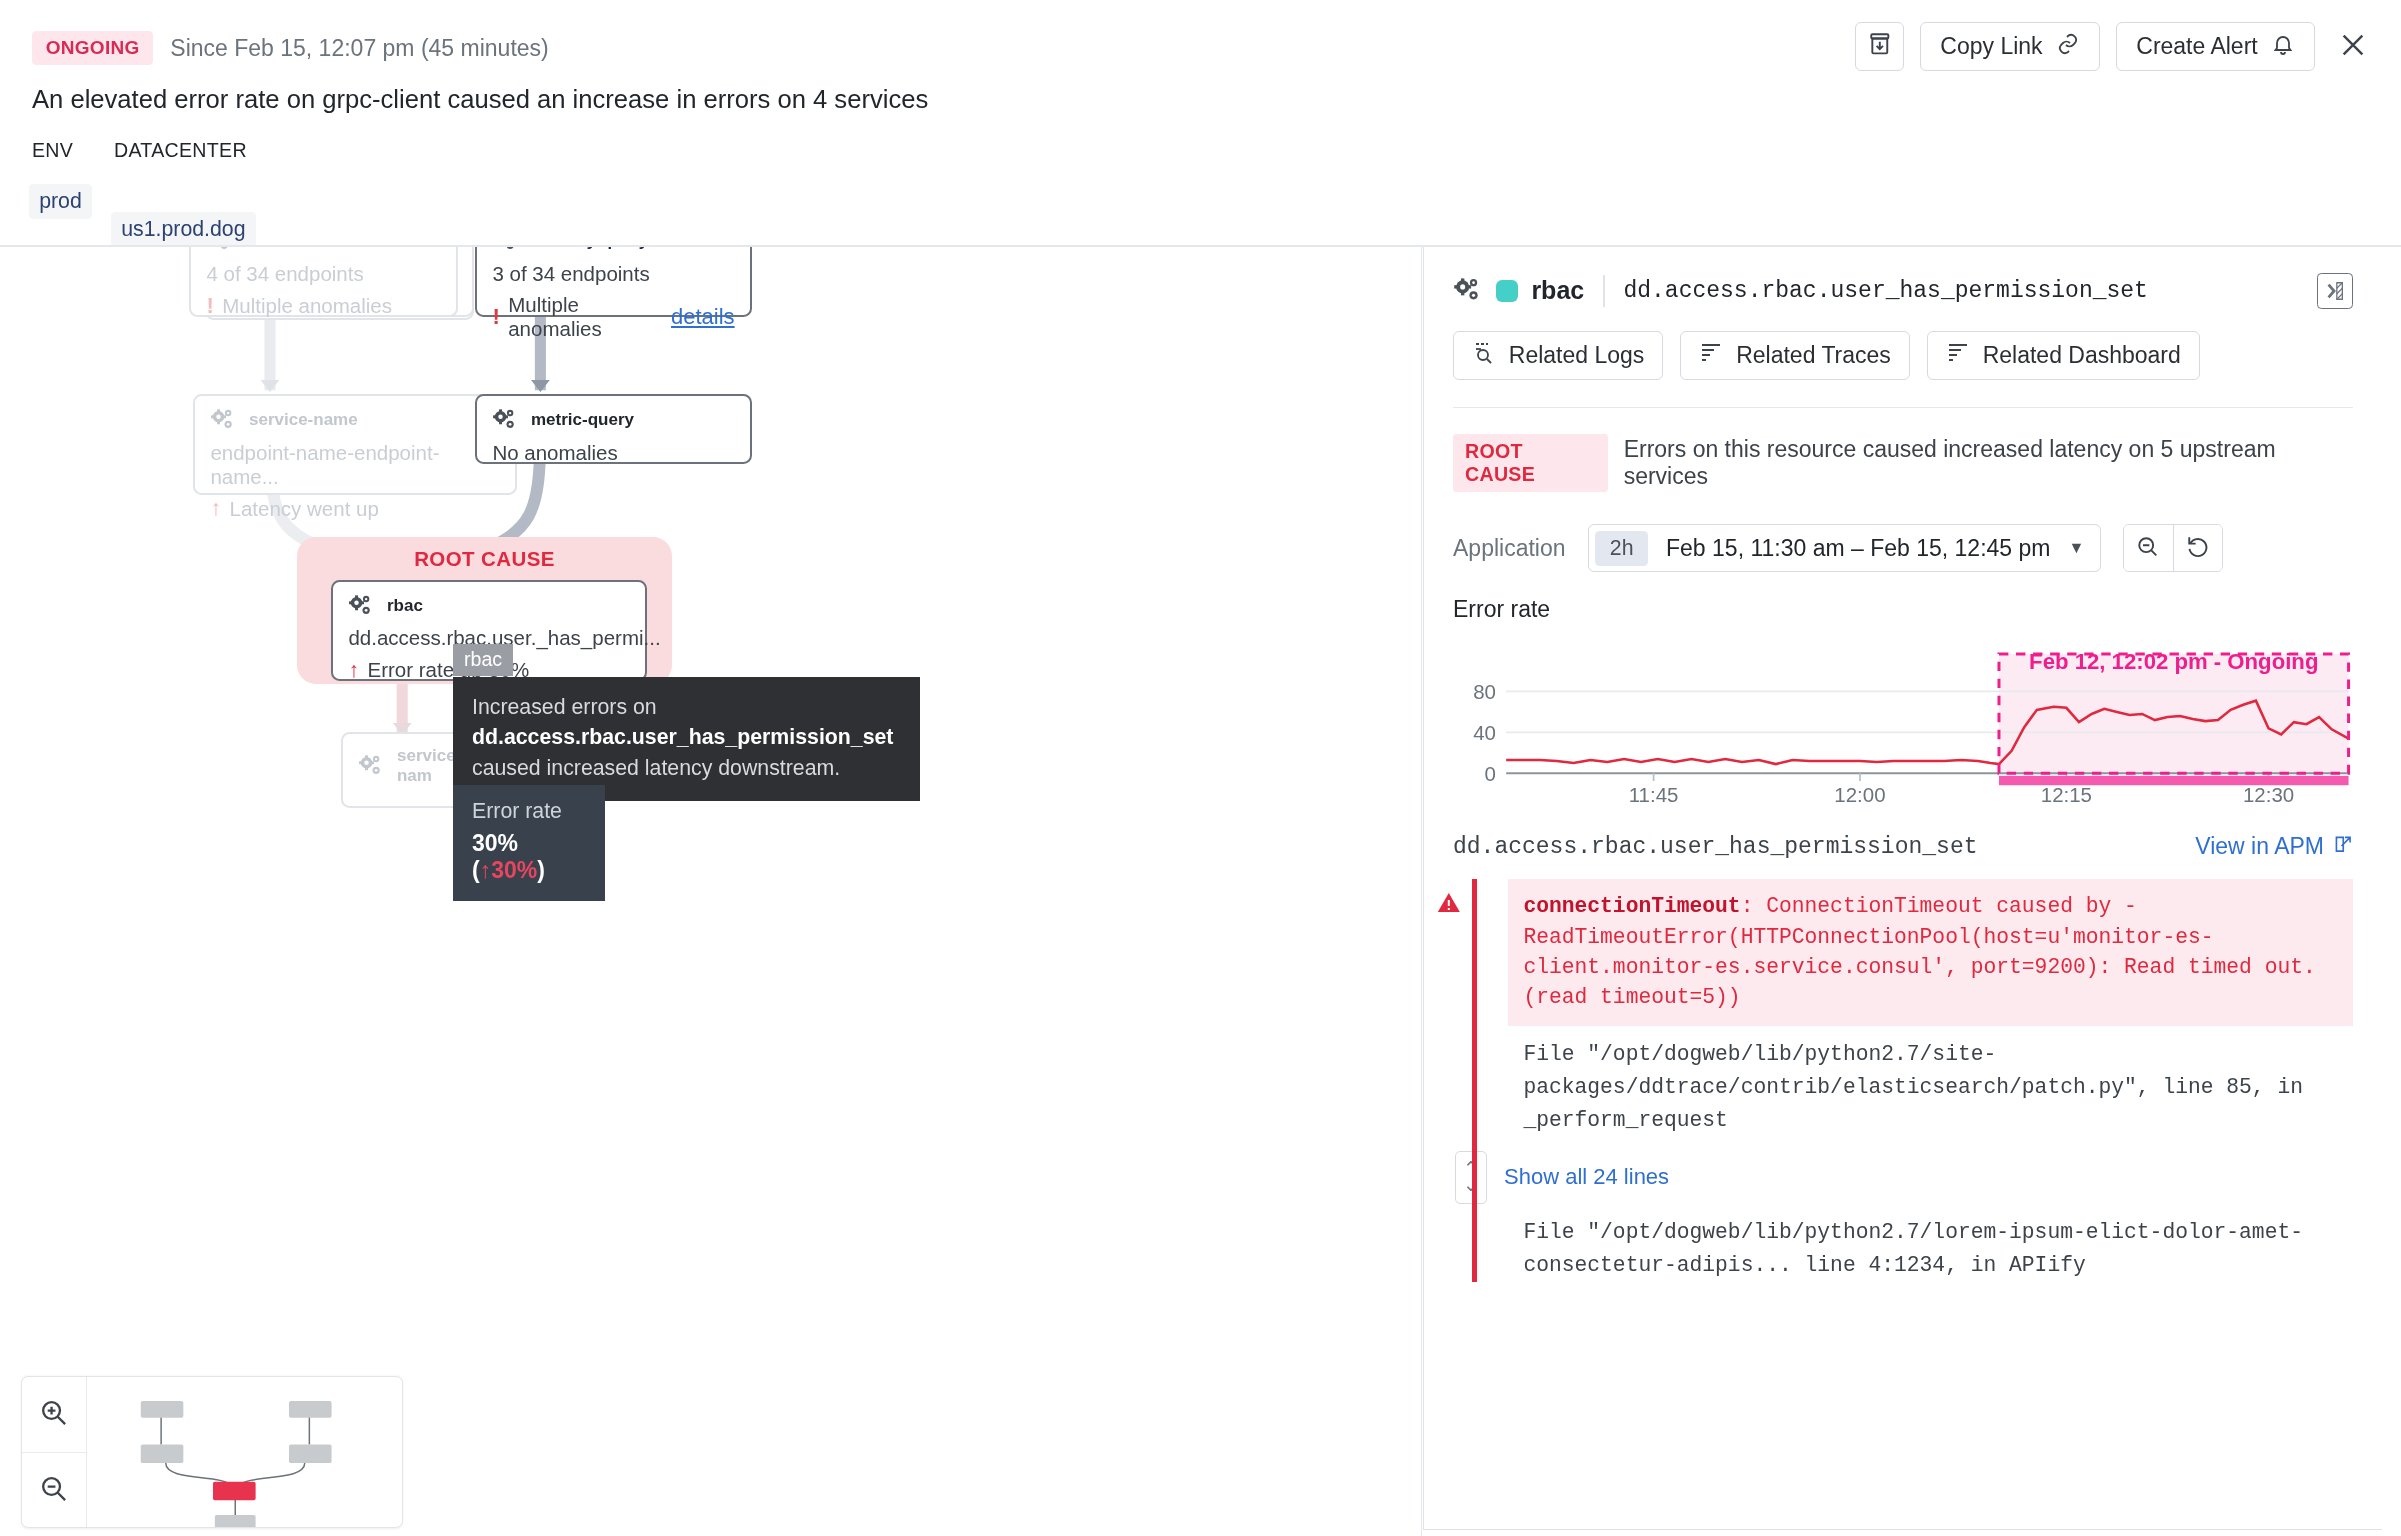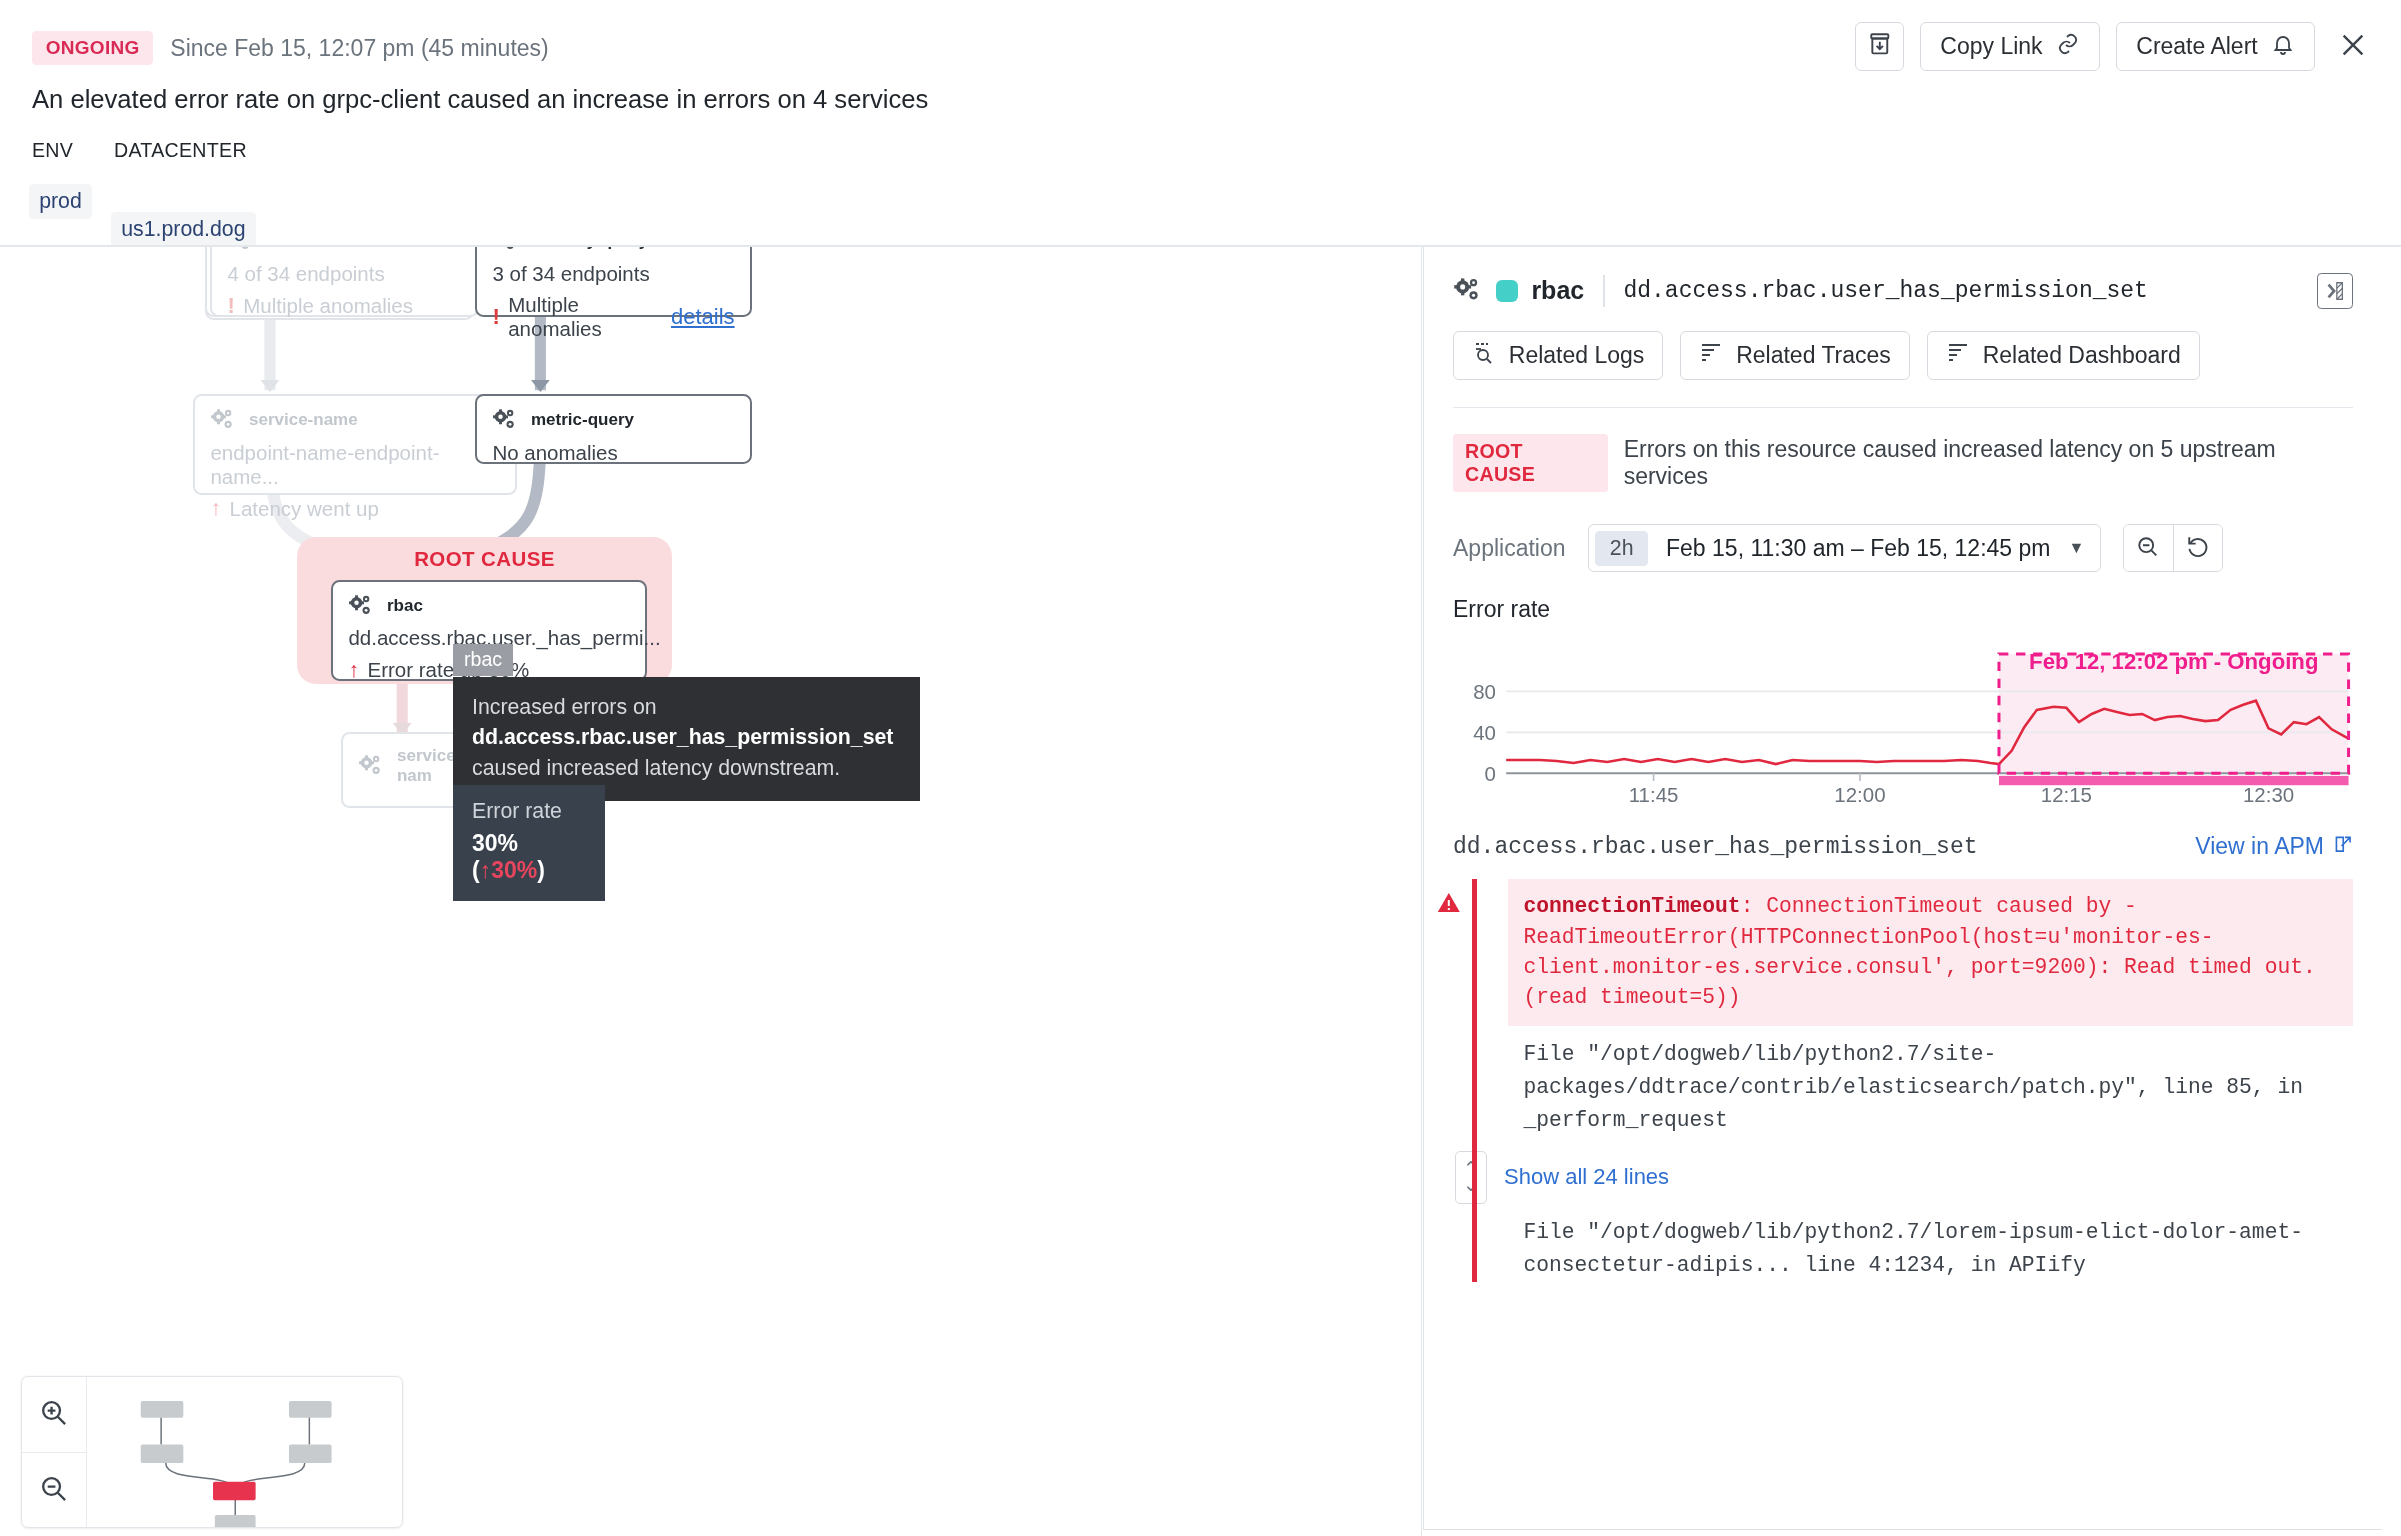--- a/index.html
+++ b/index.html
@@ -240,21 +240,21 @@
 
     <path d="M470,425 L520,500" stroke="#2b2f33" stroke-width="2.2" fill="none"></path>
   </svg>
 
   <div class="node faded" style="left:205px; top:-29px; width:269px; height:102px;">
   </div>
 
   <div class="node faded" style="left:205px; top:-32px; width:269px; height:102px; padding:12px 15.4px;">
   </div>
 
-  <div class="node faded" style="left:210px; top:-32px; width:269px; height:102px;">
+  <div class="node faded" style="left:189px; top:-32px; width:269px; height:102px;">
     <div class="node-title">
       <span class="gear-icon">
         <svg width="25.6" height="24" viewBox="0 0 24 22" fill="#c2c7cd">
           <circle cx="8" cy="8" r="5.4"></circle>
             <circle cx="8" cy="8" r="2.1" fill="#fff"></circle>
           <rect x="6.6" y="1" width="2.8" height="3"></rect>
             <rect x="6.6" y="12" width="2.8" height="3"></rect>
           <rect x="1" y="6.6" width="3" height="2.8"></rect>
             <rect x="12" y="6.6" width="3" height="2.8"></rect>
           <circle cx="17" cy="4.5" r="3"></circle>

